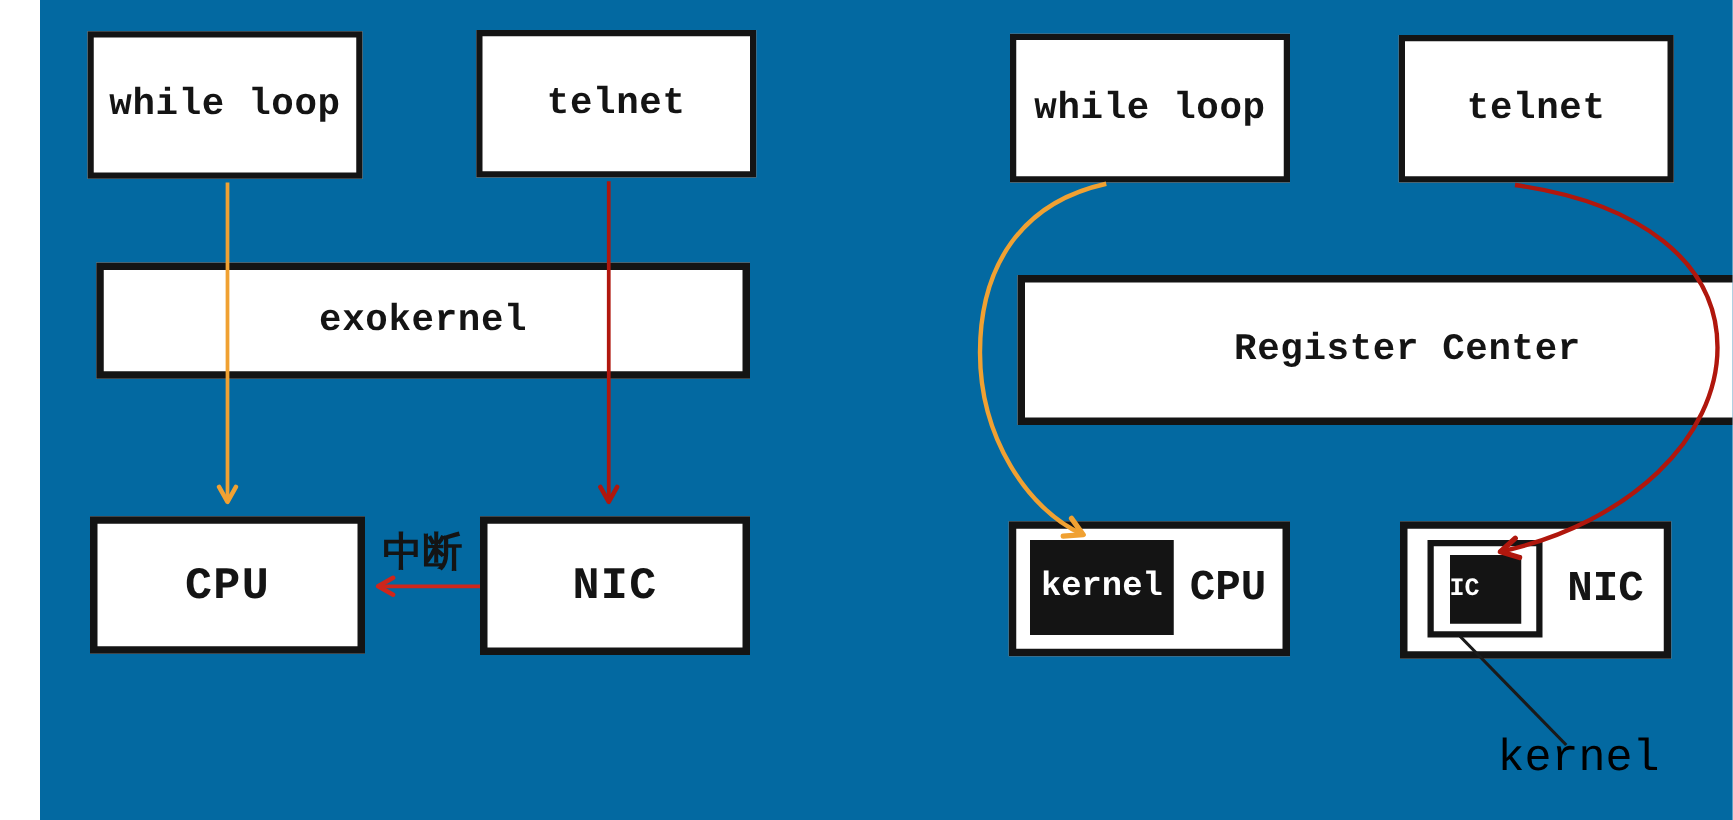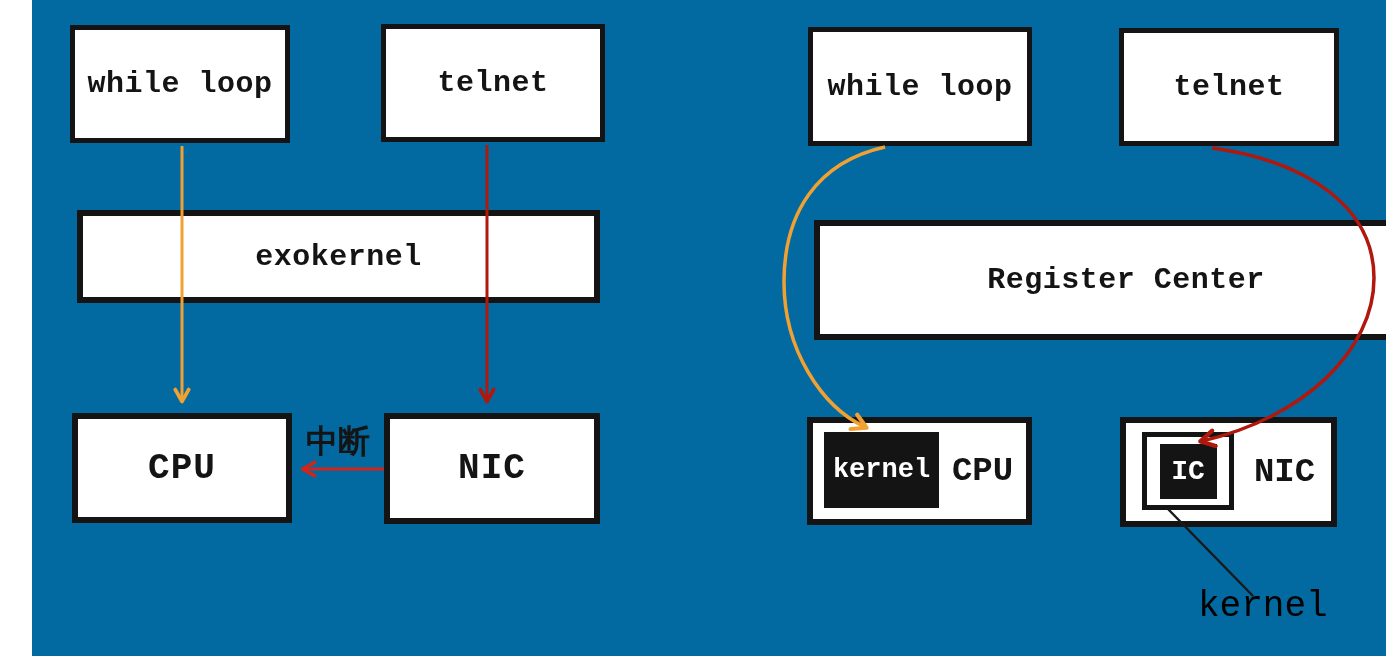--- a/index.html
+++ b/index.html
@@ -45,22 +45,22 @@
   }
   .r-cpu-text{position:absolute; left:126px; top:0; width:87px; height:96px;
     display:flex; align-items:center; justify-content:center; font-size:34px; font-weight:bold;}
   .ic-outer{
     position:absolute; left:16px; top:9px; width:92px; height:78px;
     box-sizing:border-box; border:5px solid var(--ink); background:#ffffff;
     display:flex; align-items:center; justify-content:center;
   }
   .ic-inner{
     width:57px; height:55px; background:var(--ink); color:#ffffff;
-    font-weight:bold; font-size:28px;
-    display:flex; align-items:center; justify-content:center;
+    font-weight:bold; font-size:20px;
+    display:flex; align-items:center; justify-content:flex-start;
   }
   .r-nic-text{position:absolute; left:112px; top:0; width:93px; height:98px;
     display:flex; align-items:center; justify-content:center; font-size:34px; font-weight:bold;}
 
   #interrupt-label{
     position:absolute; left:266px; top:420px; width:80px;
     font-size:32px; font-weight:bold; text-align:center; color:var(--ink); z-index:6;
   }
   #kernel-callout{
     position:absolute; left:1166px; top:586px;

